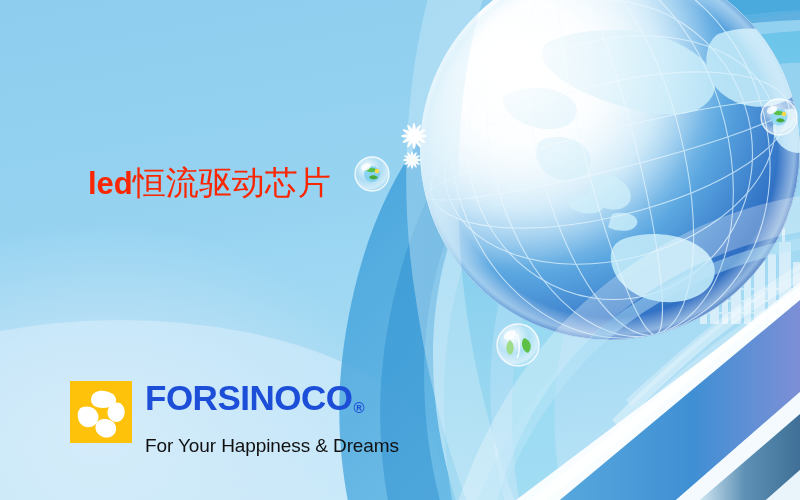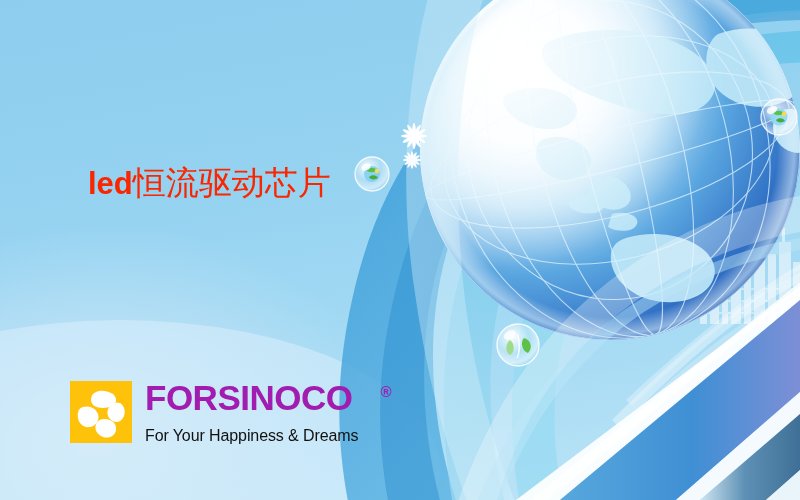--- a/index.html
+++ b/index.html
@@ -83,43 +83,42 @@
   .logo-mark svg { display: block; }
 
   .logo-words {
     margin-left: 13px;
     padding-top: 1px;
     display: flex;
     flex-direction: column;
   }
   .wordmark {
     display: flex;
-    align-items: flex-start;
-    color: #a21caf;
+    align-items: flex-end;
+    color: #1d4ed8;
     font-family: "Liberation Sans", sans-serif;
     font-weight: 700;
     font-size: 35px;
     line-height: 0.94;
     letter-spacing: -0.5px;
-    gap: 27px;
   }
   .wordmark .reg {
     font-size: 15px;
     line-height: 1;
     margin-top: 2px;
     margin-left: 1px;
     font-weight: 700;
   }
   .tagline {
     color: #111111;
     font-family: "Liberation Sans", sans-serif;
-    font-size: 16px;
+    font-size: 19px;
     font-weight: 400;
     letter-spacing: -0.1px;
-    margin-top: 12px;
+    margin-top: 20px;
     white-space: nowrap;
   }
 </style>
 </head>
 <body>
 
 <div id="banner">
 
   <div class="bg-base"></div>
 

